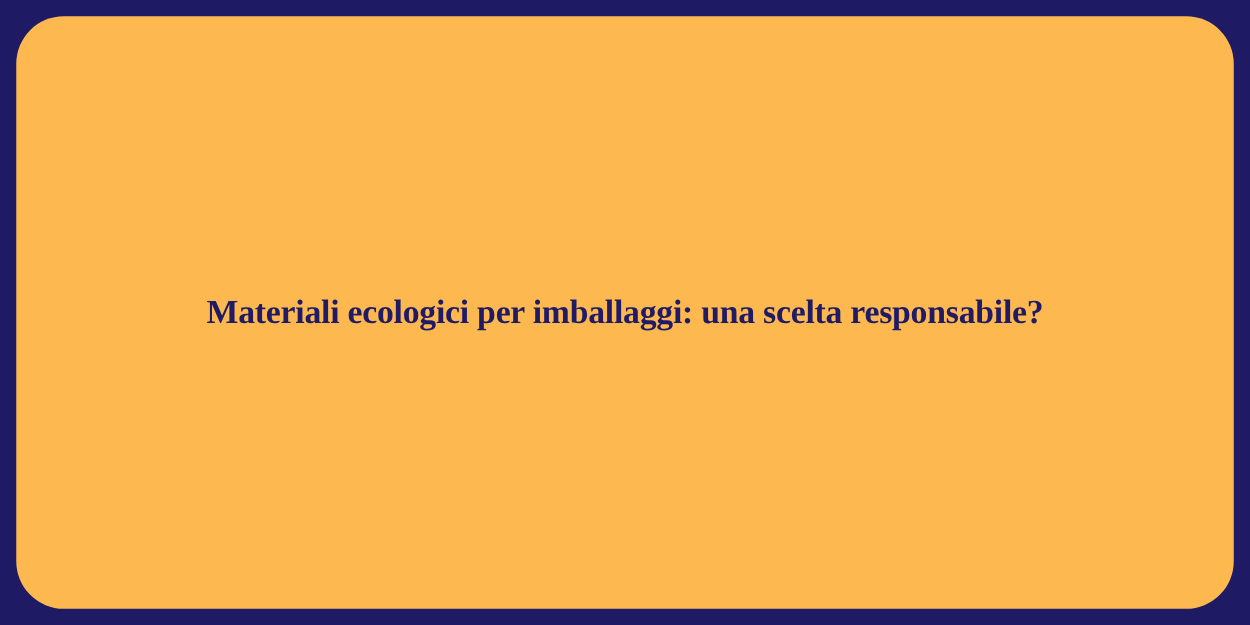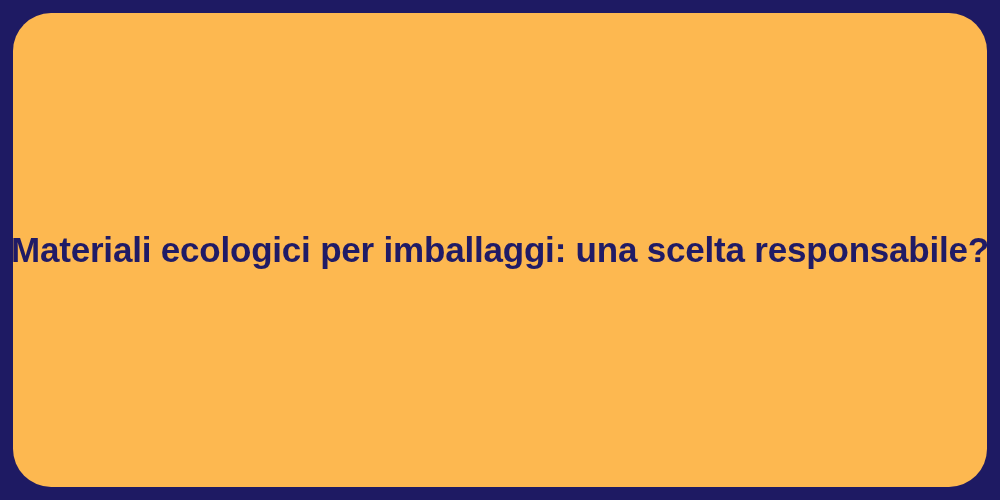--- a/index.html
+++ b/index.html
@@ -32,22 +32,22 @@
     border-radius: 38px;
     display: flex;
     align-items: center;
     justify-content: center;
     box-sizing: border-box;
     padding: 0 40px;
   }
 
   .title-text {
     color: #201b66;
-    font-family: Liberation Sans, sans-serif;
-    font-size: 35px;
+    font-family: Liberation Serif, serif;
+    font-size: 27px;
     font-weight: bold;
     letter-spacing: -0.2px;
     line-height: 1.25;
     text-align: center;
     margin: 0;
     white-space: nowrap;
     -webkit-font-smoothing: antialiased;
   }
 </style>
 </head>

